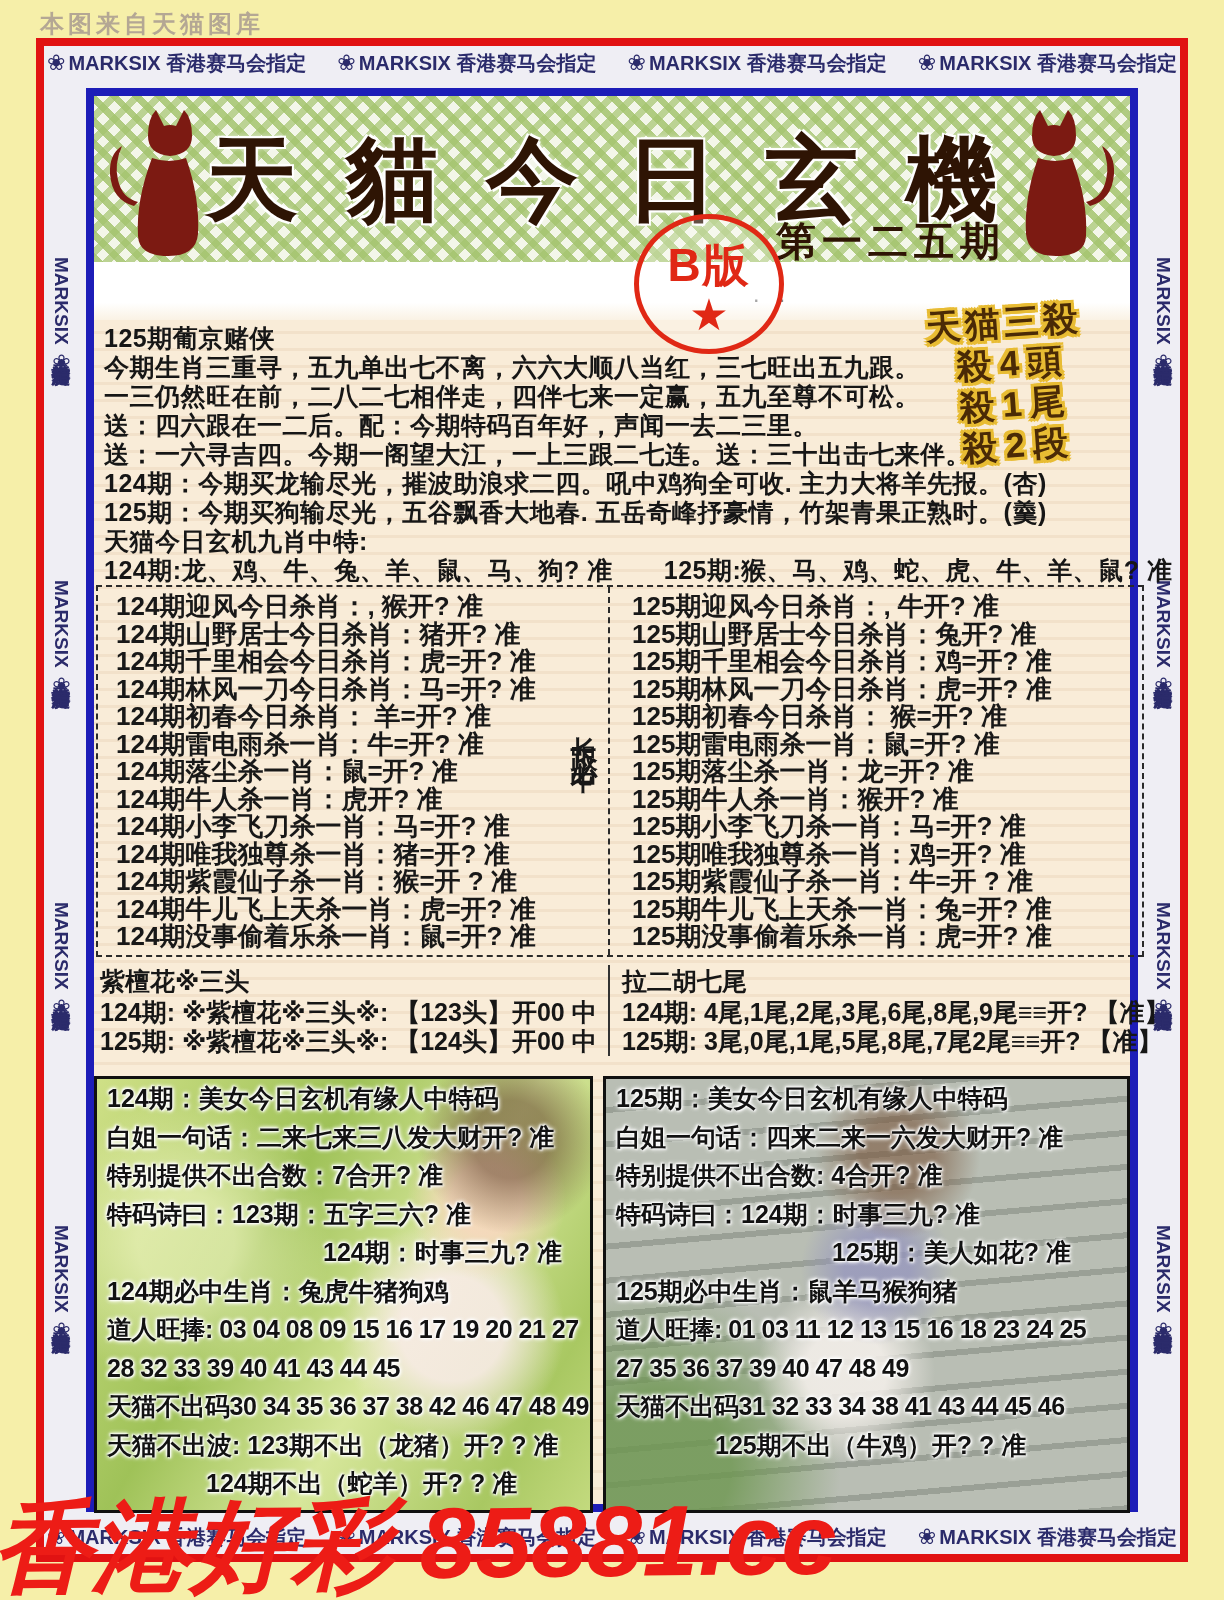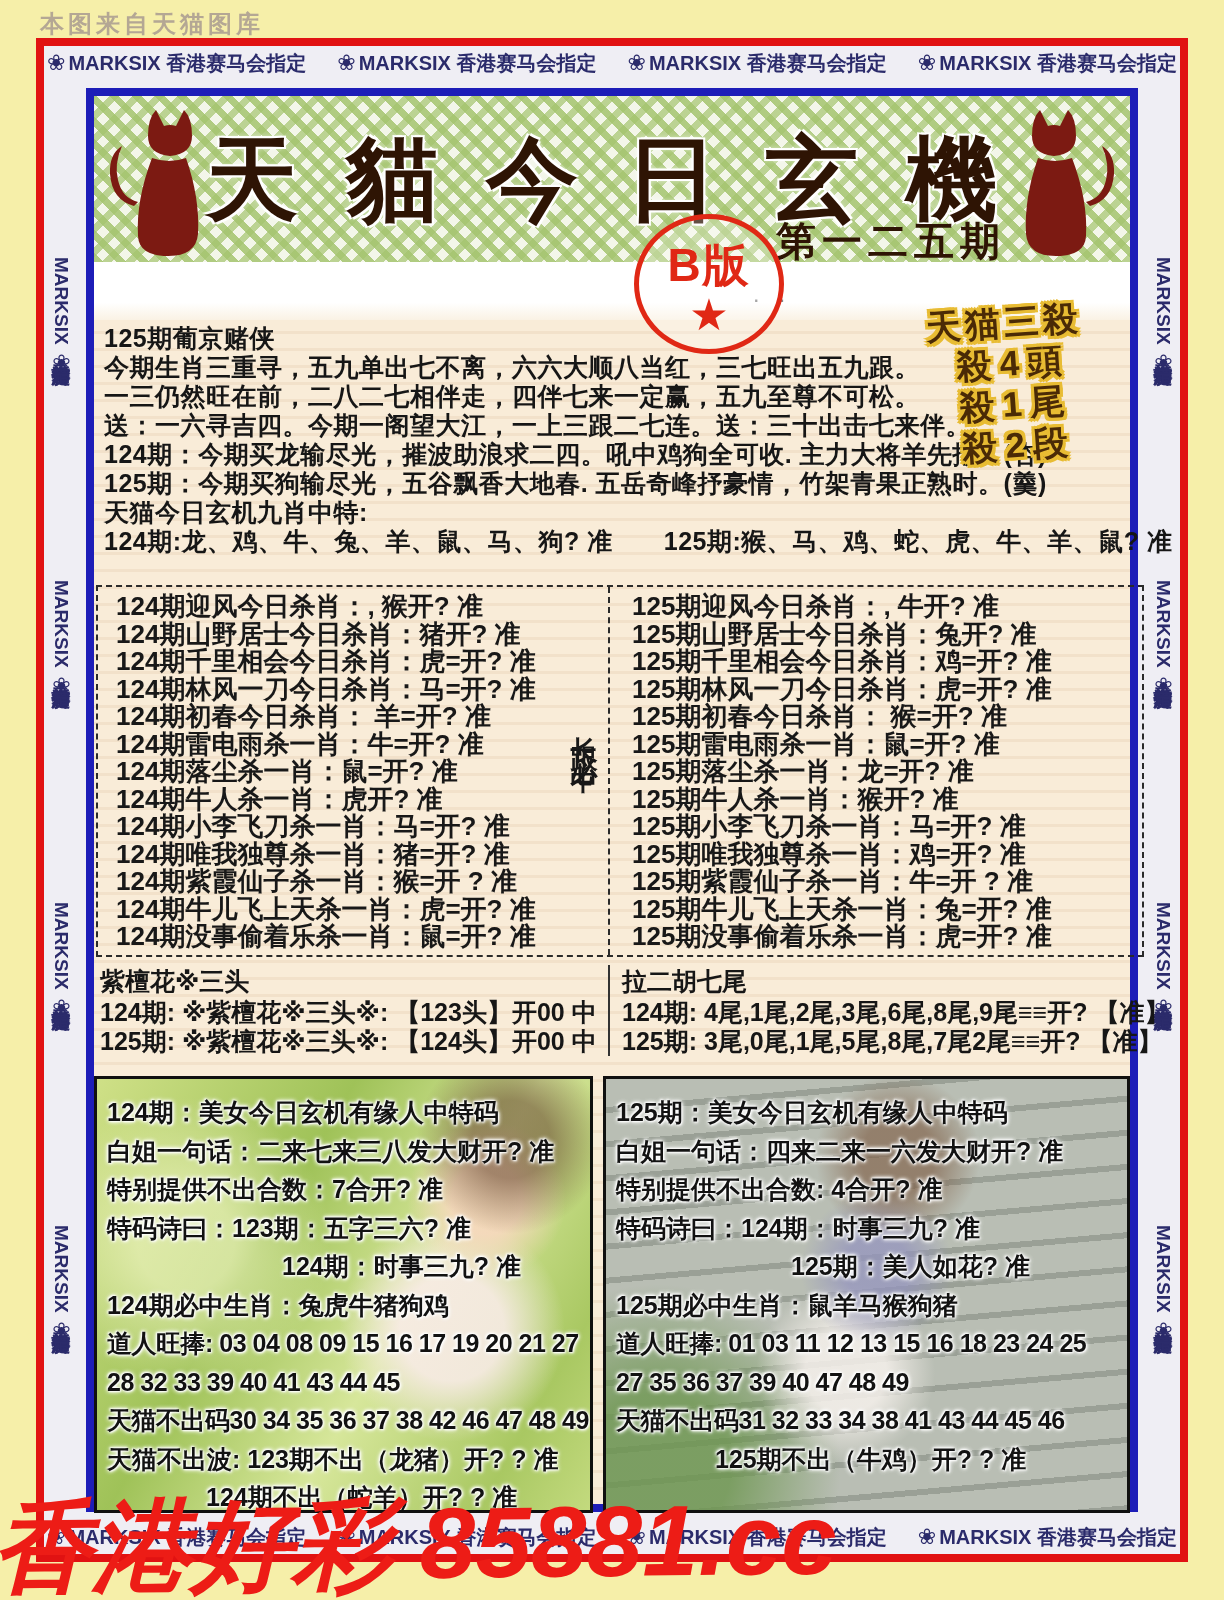--- a/index.html
+++ b/index.html
@@ -113,23 +113,23 @@
   .pbox-right{ left:509px; width:527px;
     background:
       radial-gradient(circle at 56% 18%, rgba(122,86,60,.6) 0 8%, transparent 18%),
       radial-gradient(circle at 52% 44%, rgba(148,148,190,.75) 0 9%, transparent 21%),
       radial-gradient(circle at 46% 68%, rgba(246,241,236,.85) 0 10%, transparent 22%),
       radial-gradient(circle at 10% 90%, rgba(108,150,78,.8) 0 12%, transparent 30%),
       repeating-linear-gradient(175deg,#b9beb4 0 28px,#9aa096 28px 34px); }
   .pbox .pl{ font-size:25px; font-weight:700; color:#121212; line-height:38.5px;
     white-space:nowrap; padding-left:10px;
     text-shadow:0 0 5px #fff,0 0 5px #fff,1px 1px 2px #fff,-1px -1px 2px #fff; }
-  .pbox .pl:first-child{ padding-top:14px; }
+  .pbox .pl:first-child{ padding-top:0; }
   .pbox .nums{ letter-spacing:-0.5px; }
-  .pbox .ind{ padding-left:185px; }
+  .pbox .ind{ padding-left:185px;margin-left:41px; }
   .pbox .ind2{ padding-left:109px; }
   
   .bottom-watermark{ position:absolute; left:-8px; top:1478px; z-index:9;
     font-size:100px; font-weight:700; color:#ed1c16; white-space:nowrap;
     letter-spacing:0; transform:rotate(-0.6deg); font-style:italic; }
 </style>
 </head>
 <body>
 
 <div class="page">
@@ -190,20 +190,21 @@
       </div>
 
       <div class="white-band">
         <span class="band-dots">· ·</span>
       </div>
 
       <div class="intro">
         <div class="ln">125期葡京赌侠</div>
         <div class="ln">今期生肖三重寻，五九单出七不离，六六大顺八当红，三七旺出五九跟。</div>
         <div class="ln">一三仍然旺在前，二八二七相伴走，四伴七来一定赢，五九至尊不可松。</div>
+        <div class="ln">送：四六跟在一二后。配：今期特码百年好，声闻一去二三里。</div>
         <div class="ln">送：一六寻吉四。今期一阁望大江，一上三跟二七连。送：三十出击七来伴。</div>
         <div class="ln">124期：今期买龙输尽光，摧波助浪求二四。吼中鸡狗全可收. 主力大将羊先报。(杏)</div>
         <div class="ln">125期：今期买狗输尽光，五谷飘香大地春. 五岳奇峰抒豪情，竹架青果正熟时。(羹)</div>
         <div class="ln">天猫今日玄机九肖中特:</div>
         <div class="ln">124期:龙、鸡、牛、兔、羊、鼠、马、狗? 准　　125期:猴、马、鸡、蛇、虎、牛、羊、鼠? 准</div>
       </div>
 
       <div class="sankill">
         <div class="sk">天猫三殺</div>
         <div class="sk">殺4頭</div>

